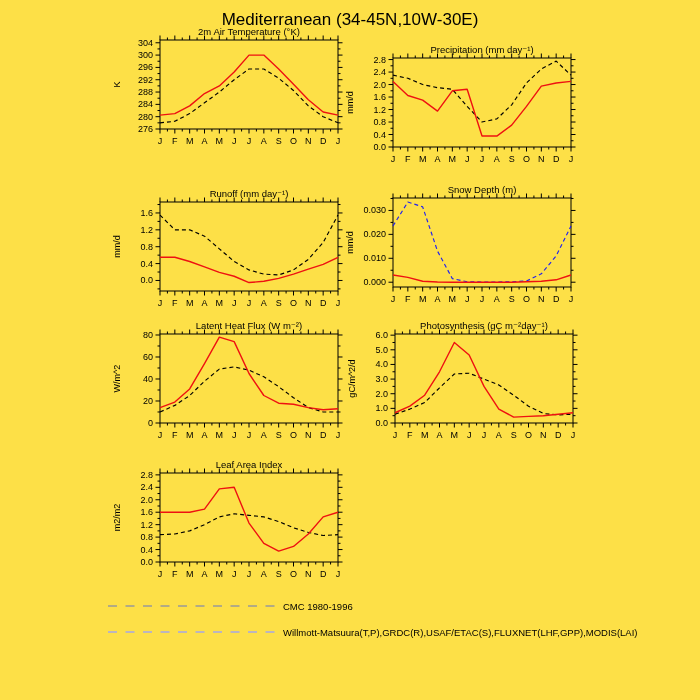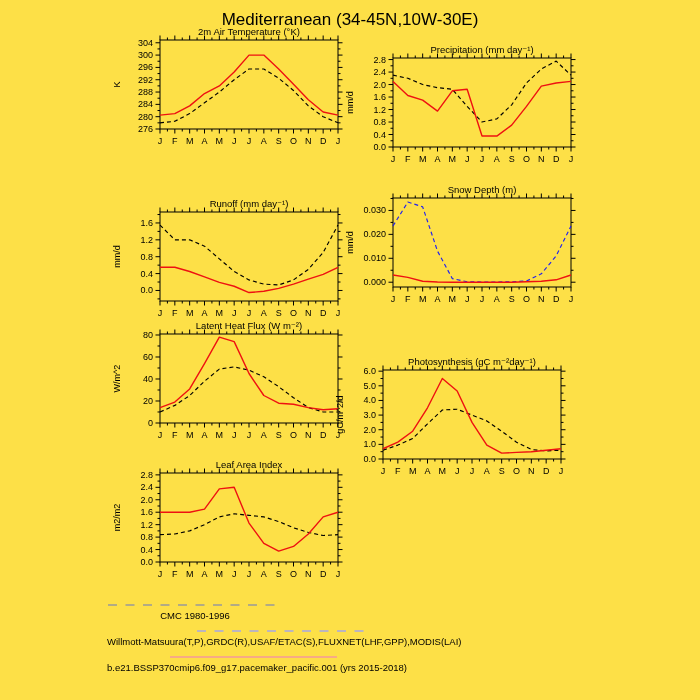--- a/index.html
+++ b/index.html
@@ -2,25 +2,25 @@
 <html><head>
 <meta charset="utf-8">
 <style>
   html,body{margin:0;padding:0;background:#ffffff;}
   #screen{position:relative;width:700px;height:700px;background:#fde047;overflow:hidden;
           font-family:"Liberation Sans","DejaVu Sans",sans-serif;}
   #main-title{position:absolute;left:0;top:10px;width:700px;text-align:center;
               font-size:17px;color:#000;}
   .chart-cell{position:absolute;width:250px;height:132px;}
   .c1{left:105px;top:27px;}  .c2{left:338px;top:45px;}
-  .c3{left:105px;top:199px;} .c4{left:338px;top:185px;text-align:center;}
-  .c5{left:105px;top:321px;text-decoration:underline;} .c6{left:328px;top:321px;margin-top:36px;}
+  .c3{left:105px;top:189px;} .c4{left:338px;top:185px;text-align:center;}
+  .c5{left:105px;top:321px;text-decoration:underline;} .c6{left:340px;top:321px;}
   .c7{left:105px;top:460px;}
   svg text{font-family:"Liberation Sans","DejaVu Sans",sans-serif;}
-  .legend-row{position:absolute;left:107px;display:flex;align-items:center;height:12px;flex-direction:column;}
+  .legend-row{position:absolute;left:107px;display:flex;align-items:center;height:12px;}
   .lg1{top:600px;} .lg2{top:626px;} .lg3{top:652px;}
   .legend-sample{width:170px;height:10px;margin-right:6px;flex:0 0 auto;}
   .legend-label{font-size:9.5px;color:#000;white-space:nowrap;}
 </style>
 </head>
 <body>
 
 <div id="screen">
   <div id="main-title">Mediterranean (34-45N,10W-30E)</div>
 
@@ -737,19 +737,13 @@
         <line x1="1" y1="5" x2="168" y2="5" stroke-width="1.5" stroke="#999999" stroke-dasharray="9 8.5"></line>
       </svg>
     <span class="legend-label">CMC 1980-1996</span>
   </div>
   <div class="legend-row lg2">
     <svg class="legend-sample" width="170" height="10">
         <line x1="1" y1="5" x2="168" y2="5" stroke-width="1.5" stroke="#a6a6e6" stroke-dasharray="9 8.5"></line>
       </svg>
     <span class="legend-label">Willmott-Matsuura(T,P),GRDC(R),USAF/ETAC(S),FLUXNET(LHF,GPP),MODIS(LAI)</span>
   </div>
-  <div class="legend-row lg3">
-    <svg class="legend-sample" width="170" height="10">
-        <line x1="1" y1="5" x2="168" y2="5" stroke-width="1.5" stroke="#f49a9a"></line>
-      </svg>
-    <span class="legend-label">b.e21.BSSP370cmip6.f09_g17.pacemaker_pacific.001 (yrs 2015-2018)</span>
-  </div>
 </div>
 
 </body></html>

